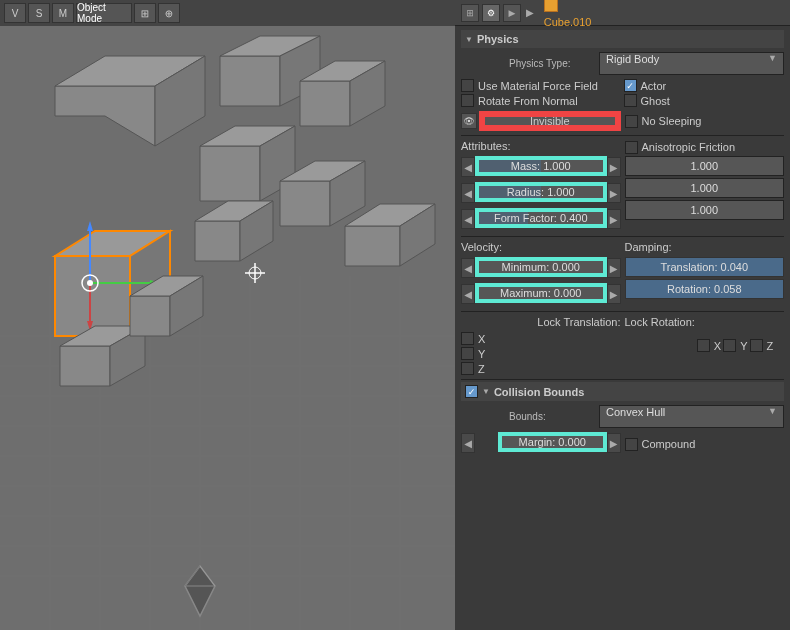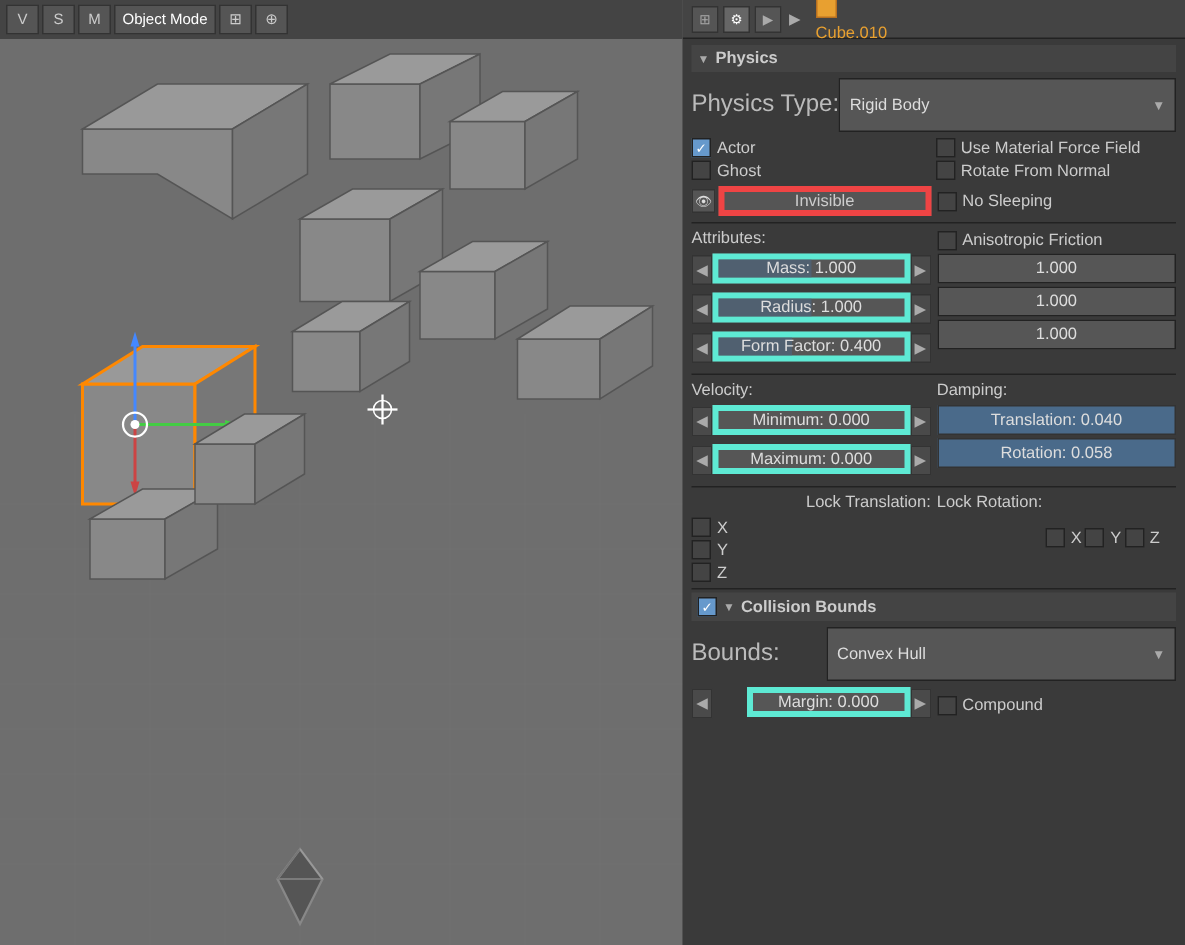--- a/index.html
+++ b/index.html
@@ -25,34 +25,34 @@
     .obj-name { margin-left: 4px; color: #e8a030; font-size: 11px; display: flex; align-items: flex-start; gap: 4px; flex-direction: column; }
 
     
     .section { padding: 4px 6px; }
 
     .section-header { display: flex; align-items: center; gap: 4px; padding: 3px 4px; background: #444; margin-bottom: 4px; cursor: pointer; }
     .section-triangle { color: #aaa; font-size: 8px; }
     .section-title { font-size: 11px; font-weight: bold; color: #ccc; }
 
     .field-row { display: flex; align-items: center; margin-bottom: 2px; }
-    .field-label { color: #bbb; font-size: 16px; min-width: 90px; }
+    .field-label { color: #bbb; font-size: 10px; min-width: 90px; margin-left: 48px; }
     .field-value { flex: 1; }
 
     
-    .dropdown { width: 100%; height: 36px; background: #565656; border: 1px solid #222; color: #ddd; font-size: 11px; display: flex; align-items: center; justify-content: space-between; padding: 0 6px; cursor: pointer; }
+    .dropdown { width: 100%; height: 23px; background: #565656; border: 1px solid #222; color: #ddd; font-size: 11px; display: flex; align-items: flex-start; justify-content: space-between; padding: 0 6px; cursor: pointer; }
     .dropdown-arrow { color: #aaa; font-size: 9px; }
     .check-item { display: flex; align-items: center; gap: 4px; }
     .checkbox { width: 13px; height: 13px; background: #444; border: 1px solid #222; display: flex; align-items: center; justify-content: center; flex-shrink: 0; }
     .checkbox.checked { background: #6699cc; }
     .checkbox.checked::after { content: '✓'; font-size: 9px; color: #fff; }
     .check-label { font-size: 11px; color: #ccc; }
 
     
-    .btn-full { width: 100%; height: 20px; background: #555; border: 4px solid #ef4444; color: #ccc; font-size: 11px; display: flex; align-items: center; justify-content: center; cursor: pointer; margin-bottom: 2px; }
+    .btn-full { width: 100%; height: 20px; background: #555; border: 6px solid #ef4444; color: #ccc; font-size: 11px; display: flex; align-items: center; justify-content: center; cursor: pointer; margin-bottom: 2px; }
 
     
     .num-slider { width: 100%; height: 20px; background: #565656; border: 4px solid #5eead4; display: flex; align-items: center; position: relative; cursor: ew-resize; margin-bottom: 2px; }
     .num-slider-fill { position: absolute; left: 0; top: 0; height: 100%; background: #4a6a8a; opacity: 0.5; }
     .num-slider-label { position: relative; z-index: 1; width: 100%; text-align: center; font-size: 11px; color: #ddd; }
     .slider-btn { width: 14px; height: 20px; background: #4a4a4a; border: none; display: flex; align-items: center; justify-content: center; cursor: pointer; color: #aaa; font-size: 10px; flex-shrink: 0; border: 1px solid #333; }
 
     .slider-row { display: flex; align-items: center; margin-bottom: 2px; }
 
     .num-field { height: 20px; background: #4a6a8a; border: 1px solid #333; display: flex; align-items: center; justify-content: center; font-size: 11px; color: #ddd; }
@@ -73,21 +73,21 @@
 <body>
 
 <div class="main-layout">
 
   <div class="viewport">
 
     <div class="top-toolbar">
       <div class="toolbar-btn">V</div>
       <div class="toolbar-btn">S</div>
       <div class="toolbar-btn">M</div>
-      <div class="toolbar-btn active" style="width:68px;color:#fff;text-align:right;">Object Mode</div>
+      <div class="toolbar-btn active" style="width:56px;color:#fff;">Object Mode</div>
       <div class="toolbar-btn">⊞</div>
       <div class="toolbar-btn">⊕</div>
     </div>
 
     <svg class="viewport-svg" viewBox="0 0 455 604">
 
       <rect width="455" height="604" fill="#6e6e6e"></rect>
 
       <g stroke="#777" stroke-width="0.5" opacity="0.6">
 
@@ -202,37 +202,37 @@
             <span>Rigid Body</span>
             <span class="dropdown-arrow">▼</span>
           </div>
         </div>
       </div>
 
       <div style="display:grid;grid-template-columns:1fr 1fr;gap:2px;margin:4px 0;">
 
         <div style="display:flex;flex-direction:column;gap:2px;">
           <div class="check-item">
+            <div class="checkbox"></div>
+            <span class="check-label">Use Material Force Field</span>
+          </div>
+          <div class="check-item">
+            <div class="checkbox"></div>
+            <span class="check-label">Rotate From Normal</span>
+          </div>
+        </div>
+
+        <div style="display:flex;flex-direction:column;gap:2px;">
+          <div class="check-item">
             <div class="checkbox checked"></div>
             <span class="check-label">Actor</span>
           </div>
           <div class="check-item">
             <div class="checkbox"></div>
             <span class="check-label">Ghost</span>
-          </div>
-        </div>
-
-        <div style="display:flex;flex-direction:column;gap:2px;">
-          <div class="check-item">
-            <div class="checkbox"></div>
-            <span class="check-label">Use Material Force Field</span>
-          </div>
-          <div class="check-item">
-            <div class="checkbox"></div>
-            <span class="check-label">Rotate From Normal</span>
           </div>
         </div>
       </div>
 
       <div style="display:grid;grid-template-columns:1fr 1fr;gap:4px;margin-bottom:4px;">
         <div style="display:flex;align-items:center;gap:2px;">
           <div style="width:16px;height:16px;background:#555;border:1px solid #333;display:flex;align-items:center;justify-content:center;font-size:9px;">👁</div>
           <div class="btn-full" style="margin:0;flex:1;">Invisible</div>
         </div>
         <div class="check-item">

